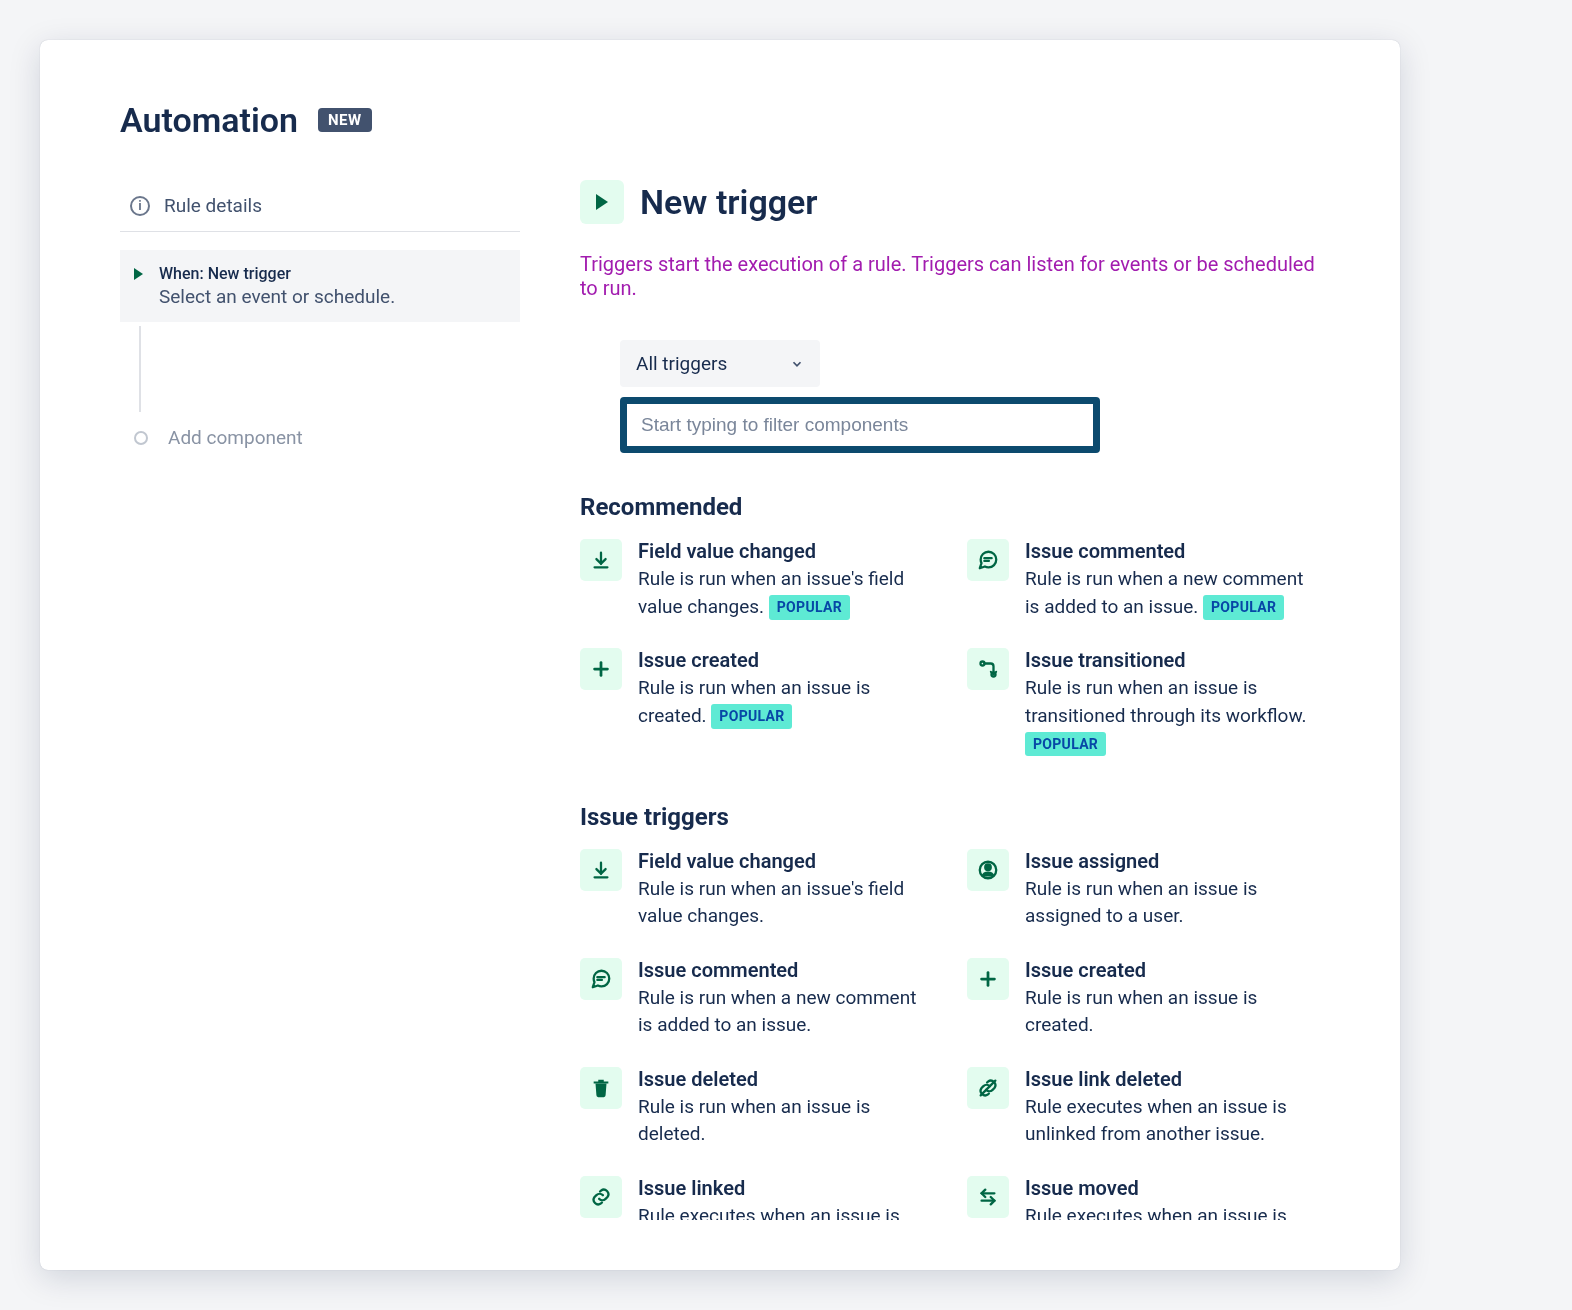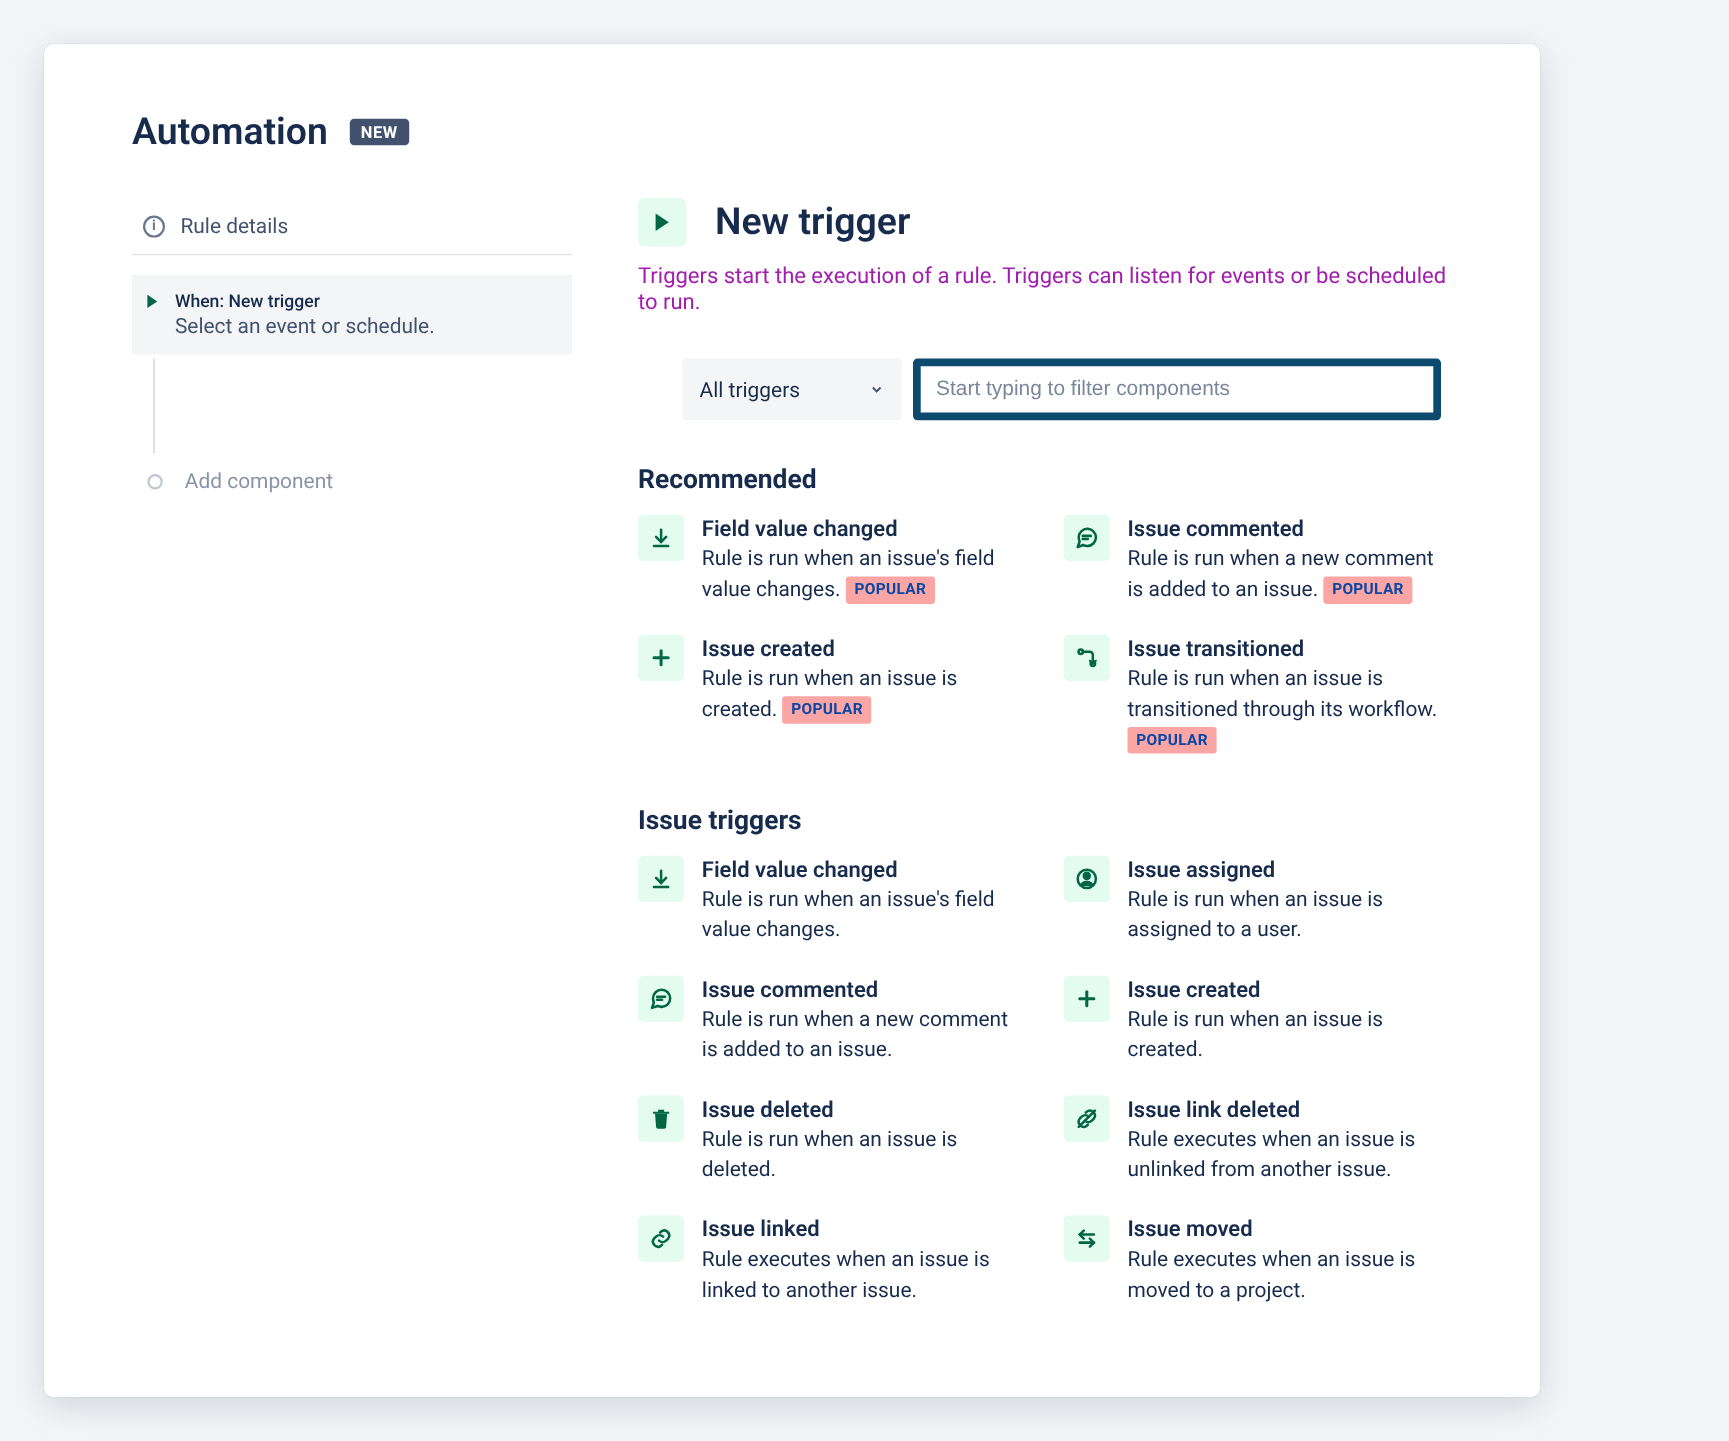--- a/index.html
+++ b/index.html
@@ -120,22 +120,22 @@
   border-radius: 50%;
   margin-left: 4px;
 }
 .main {
   flex: 1;
   overflow-y: auto;
 }
 .main-head {
   display: flex;
   align-items: center;
-  gap: 26px;
-  margin-bottom: 14px;
+  gap: 16px;
+  margin-bottom: 28px;
 }
 .main-head h2 {
   font-size: 34px;
   font-weight: 600;
   color: #172b4d;
 }
 .icon-box {
   width: 44px;
   height: 44px;
   background: #e3fcef;
@@ -159,20 +159,21 @@
 .main-desc {
   font-size: 20px;
   color: #a21caf;
   margin-bottom: 40px;
 }
 .filter-row {
   display: flex;
   gap: 10px;
   margin-bottom: 40px;
   margin-left: 40px;
+  flex-direction: column;
 }
 .select {
   background: #f4f5f7;
   border: none;
   border-radius: 4px;
   padding: 12px 16px;
   font-size: 19px;
   color: #172b4d;
   display: flex;
   align-items: center;
@@ -219,21 +220,21 @@
   font-weight: 600;
   color: #172b4d;
   margin-bottom: 2px;
 }
 .trigger-desc {
   font-size: 19px;
   color: #172b4d;
   line-height: 1.45;
 }
 .popular {
-  background: #fca5a5;
+  background: #5eead4;
   color: #0747a6;
   font-size: 14px;
   font-weight: 700;
   padding: 2px 8px;
   border-radius: 3px;
   letter-spacing: 0.3px;
   display: inline-block;
   vertical-align: middle;
 }
 .play-triangle {

